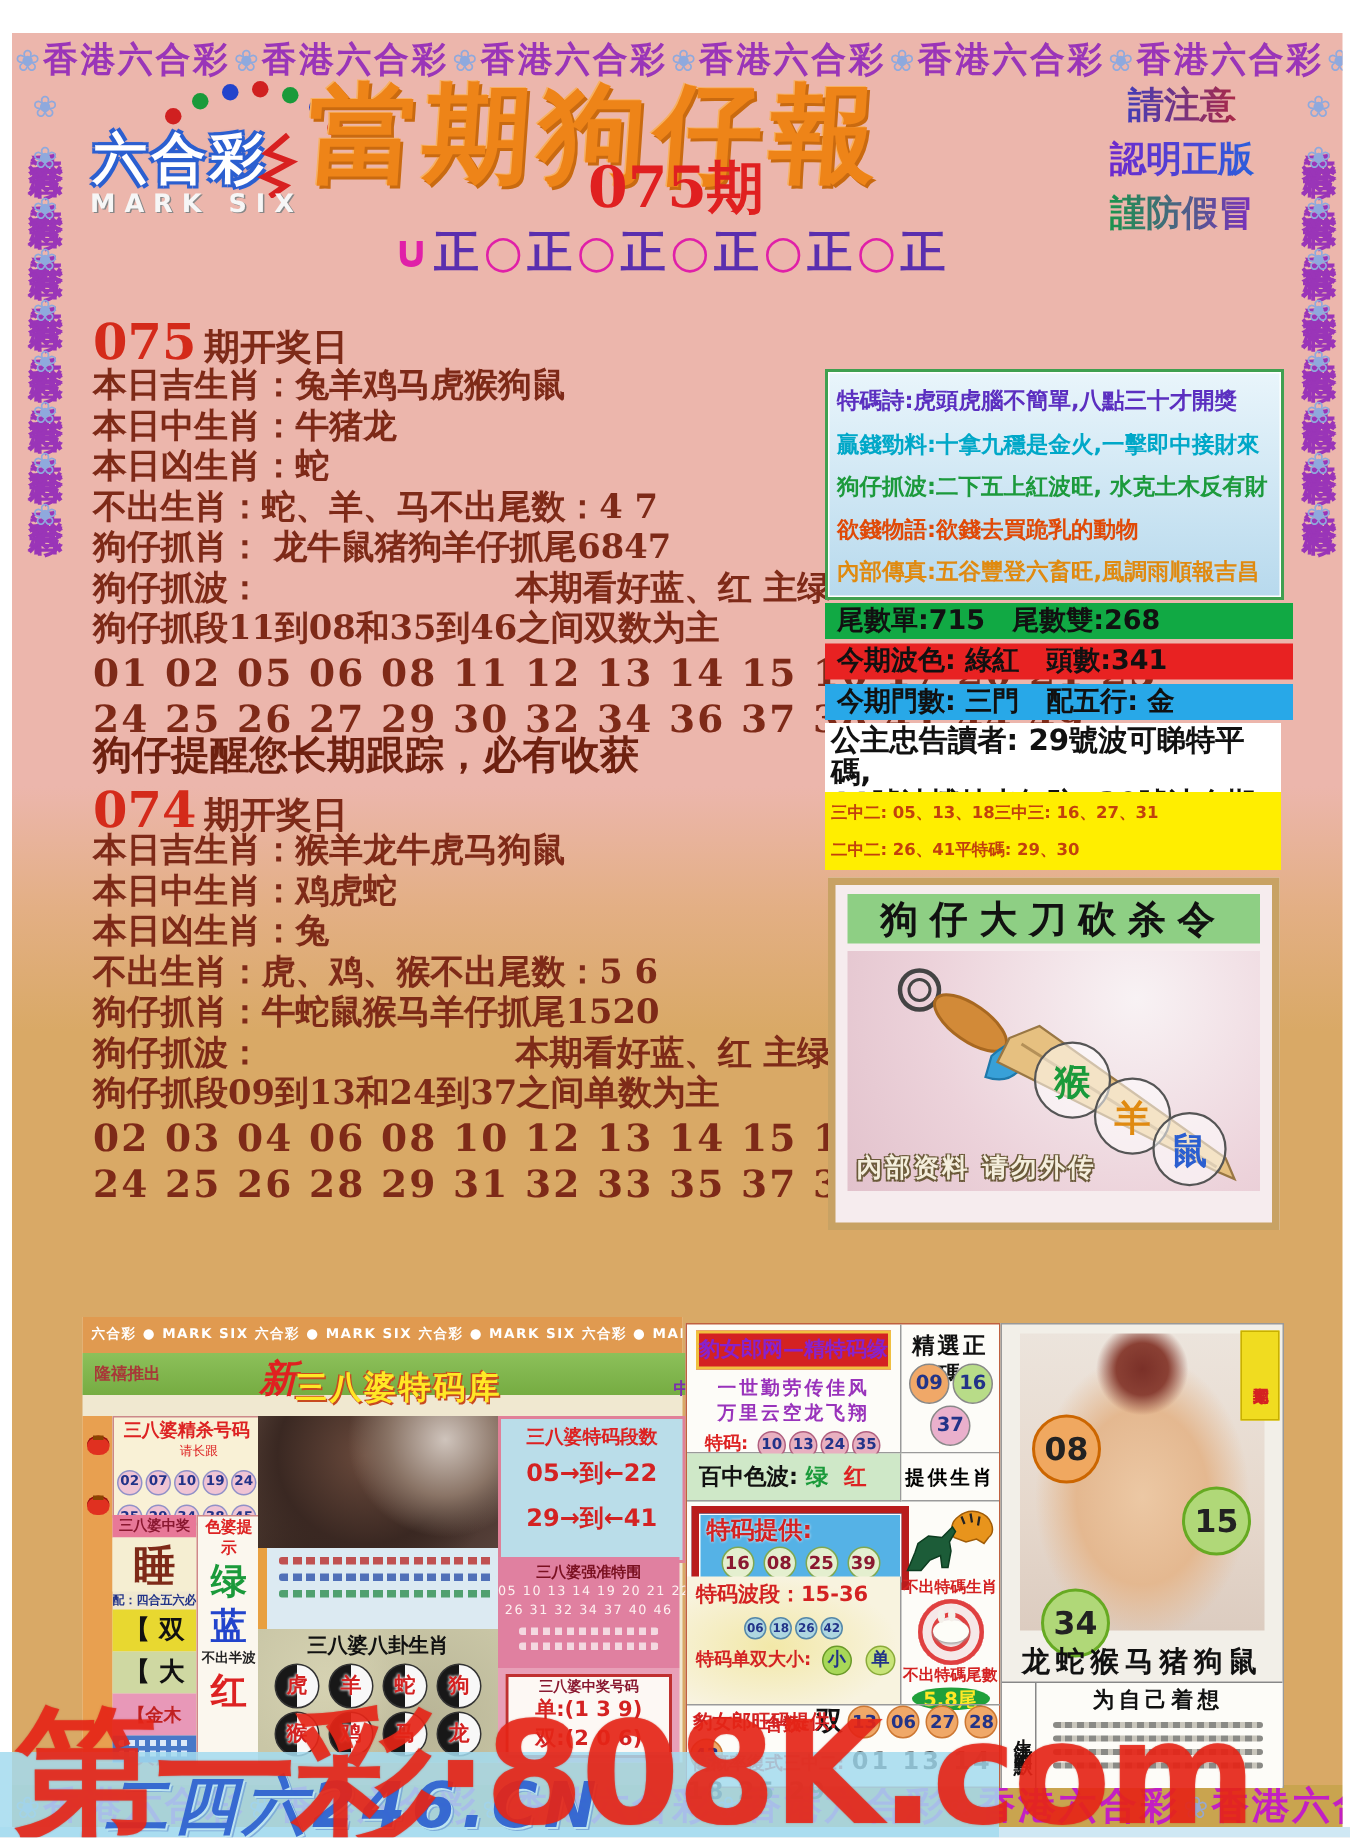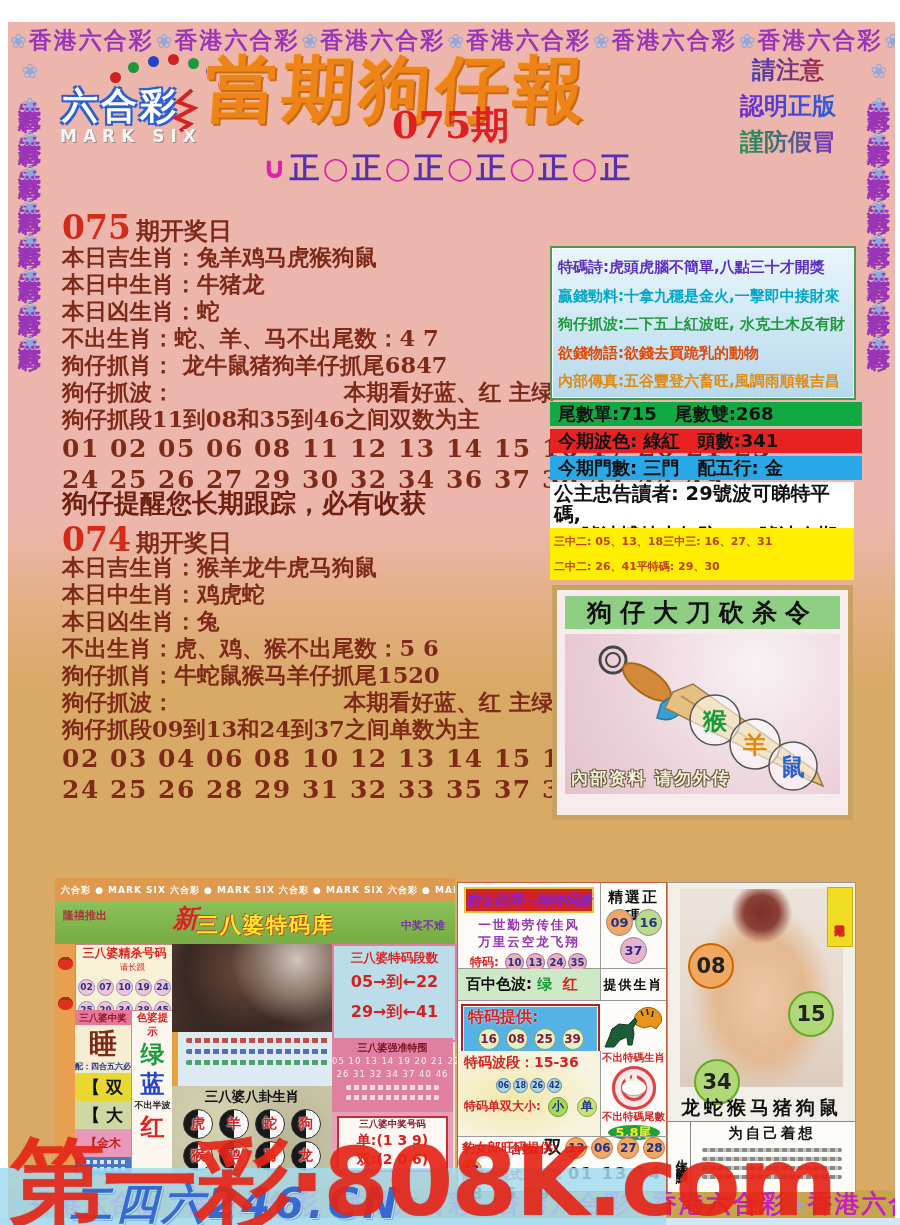--- a/index.html
+++ b/index.html
@@ -108,21 +108,21 @@
   .midp{background:#fdfcf8;border:1px solid #c06040;}
   .cell{border:1px solid #9a9a9a;box-sizing:border-box;}
   .bao-head{background:#d42222;border:2px solid #f0c040;color:#8822cc;font-weight:bold;font-size:14px;text-align:center;line-height:22px;}
   .poem{color:#9933bb;font-size:12.5px;font-weight:bold;text-align:center;line-height:17px;letter-spacing:2px;}
   .tm-label{color:#dd2222;font-size:12px;font-weight:bold;}
   .tmc{width:17px;height:17px;background:#e8b0c0;border:1px solid #b06080;color:#223388;font-size:10px;margin:0 1px;}
   .zheng-title{color:#111;font-size:15px;font-weight:bold;text-align:center;letter-spacing:2px;}
   .zc{width:25px;height:25px;color:#223388;font-size:13px;border:1px solid #888;}
   .sebo-row{background:#cfe8c8;font-size:15px;font-weight:bold;display:flex;align-items:center;padding-left:8px;}
   .white-row{background:#fdfcf8;font-size:14px;font-weight:bold;display:flex;align-items:center;justify-content:center;letter-spacing:2px;}
-  .tigong{background:#55b2e6;border:2px solid #b91c1c;box-shadow:0 0 0 1px #fff inset;}
+  .tigong{background:#55b2e6;border:5px solid #b91c1c;box-shadow:0 0 0 1px #fff inset;}
   .tigong-label{color:#d42222;font-size:16px;font-weight:bold;text-shadow:0 0 2px #fff;}
   .tgc{width:20px;height:20px;background:#e4efcf;border:1px solid #7fa850;color:#8a1830;font-size:12px;margin:0 3px;}
   .boduan-area{background:radial-gradient(ellipse at 40% 55%,#f2e8a8 0%,#f8f3df 70%);}
   .red-label{color:#d42222;font-weight:bold;}
   .sdc{width:18px;height:18px;font-size:12px;color:#223388;margin:0 2px;}
   .small-c{width:13px;height:13px;background:#aed6e0;border:1px solid #5588aa;color:#223388;font-size:8px;margin:0 1px;}
   .target{width:44px;height:44px;border-radius:50%;background:#f6e8e8;
      box-shadow:inset 0 0 0 3px #e04040,inset 0 0 0 9px #f6e8e8,inset 0 0 0 12px #e04040,inset 0 0 0 18px #f6e8e8,inset 0 0 0 21px #e04040;
      position:relative;}
   .rabbit{position:absolute;left:10px;top:14px;width:24px;height:15px;background:#fdfdf8;border-radius:50%;box-shadow:0 1px 2px #999;}
@@ -273,21 +273,21 @@
         <text x="150" y="95" text-anchor="middle" font-size="24" font-weight="bold" fill="#1a9a3a">猴</text>
         <text x="190" y="119" text-anchor="middle" font-size="24" font-weight="bold" fill="#e08a10">羊</text>
         <text x="228" y="141" text-anchor="middle" font-size="24" font-weight="bold" fill="#2b5fd0">鼠</text>
       </svg>
       <div class="abs sword-note" style="left:6px;bottom:4px;">內部资料 请勿外传</div>
     </div>
   </div>
 
   <div class="abs mini" style="left:55px;top:878px;width:400px;height:297px;">
     <div class="mini-strip" style="height:24px;padding-left:6px;letter-spacing:1px;">六合彩 ● MARK SIX 六合彩 ● MARK SIX 六合彩 ● MARK SIX 六合彩 ● MARK SIX</div>
-    <div class="mini-banner abs" style="left:0;top:24px;width:400px;height:42px;">
+    <div class="mini-banner abs" style="left:0;top:24px;width:400px;height:28px;padding-left:48px;">
       <span class="abs banner-side" style="left:8px;top:6px;color:#a83838;">隆禧推出</span>
       <span class="abs banner-new" style="left:118px;top:0px;">新</span>
       <span class="abs banner-title" style="left:142px;top:9px;">三八婆特码库</span>
       <span class="abs banner-side" style="right:10px;top:16px;color:#7a2fae;">中奖不难</span>
     </div>
 
     <div class="abs lantern-col" style="left:0;top:66px;width:20px;height:231px;">
       <div class="lantern" style="margin:16px auto 0;"></div>
       <div class="lantern" style="margin:30px auto 0;"></div>
     </div>
@@ -379,21 +379,21 @@
         <div class="win-title">三八婆中奖号码</div>
         <div class="win-row">单:(1 3 9)</div>
         <div class="win-row">双:(2 0 6)</div>
       </div>
     </div>
   </div>
 
   <div class="abs midp" style="left:457px;top:882px;width:208px;height:308px;">
 
     <div class="abs cell" style="left:0;top:0;width:143px;height:86px;border-width:0 1px 1px 0;">
-      <div class="bao-head" style="margin:4px 6px 0;font-style:italic;">豹女郎网—精特码缘</div>
+      <div class="bao-head" style="margin:4px 6px 0;">豹女郎网—精特码缘</div>
       <div class="poem" style="margin-top:3px;">一世勤劳传佳风</div>
       <div class="poem">万里云空龙飞翔</div>
       <div style="text-align:center;margin-top:1px;">
         <span class="tm-label">特码:</span>
         <span class="circ tmc">10</span><span class="circ tmc">13</span><span class="circ tmc">24</span><span class="circ tmc">35</span>
       </div>
     </div>
 
     <div class="abs cell" style="left:143px;top:0;width:65px;height:86px;border-width:0 0 1px 0;">
       <div class="zheng-title" style="padding-top:5px;">精選正碼</div>

